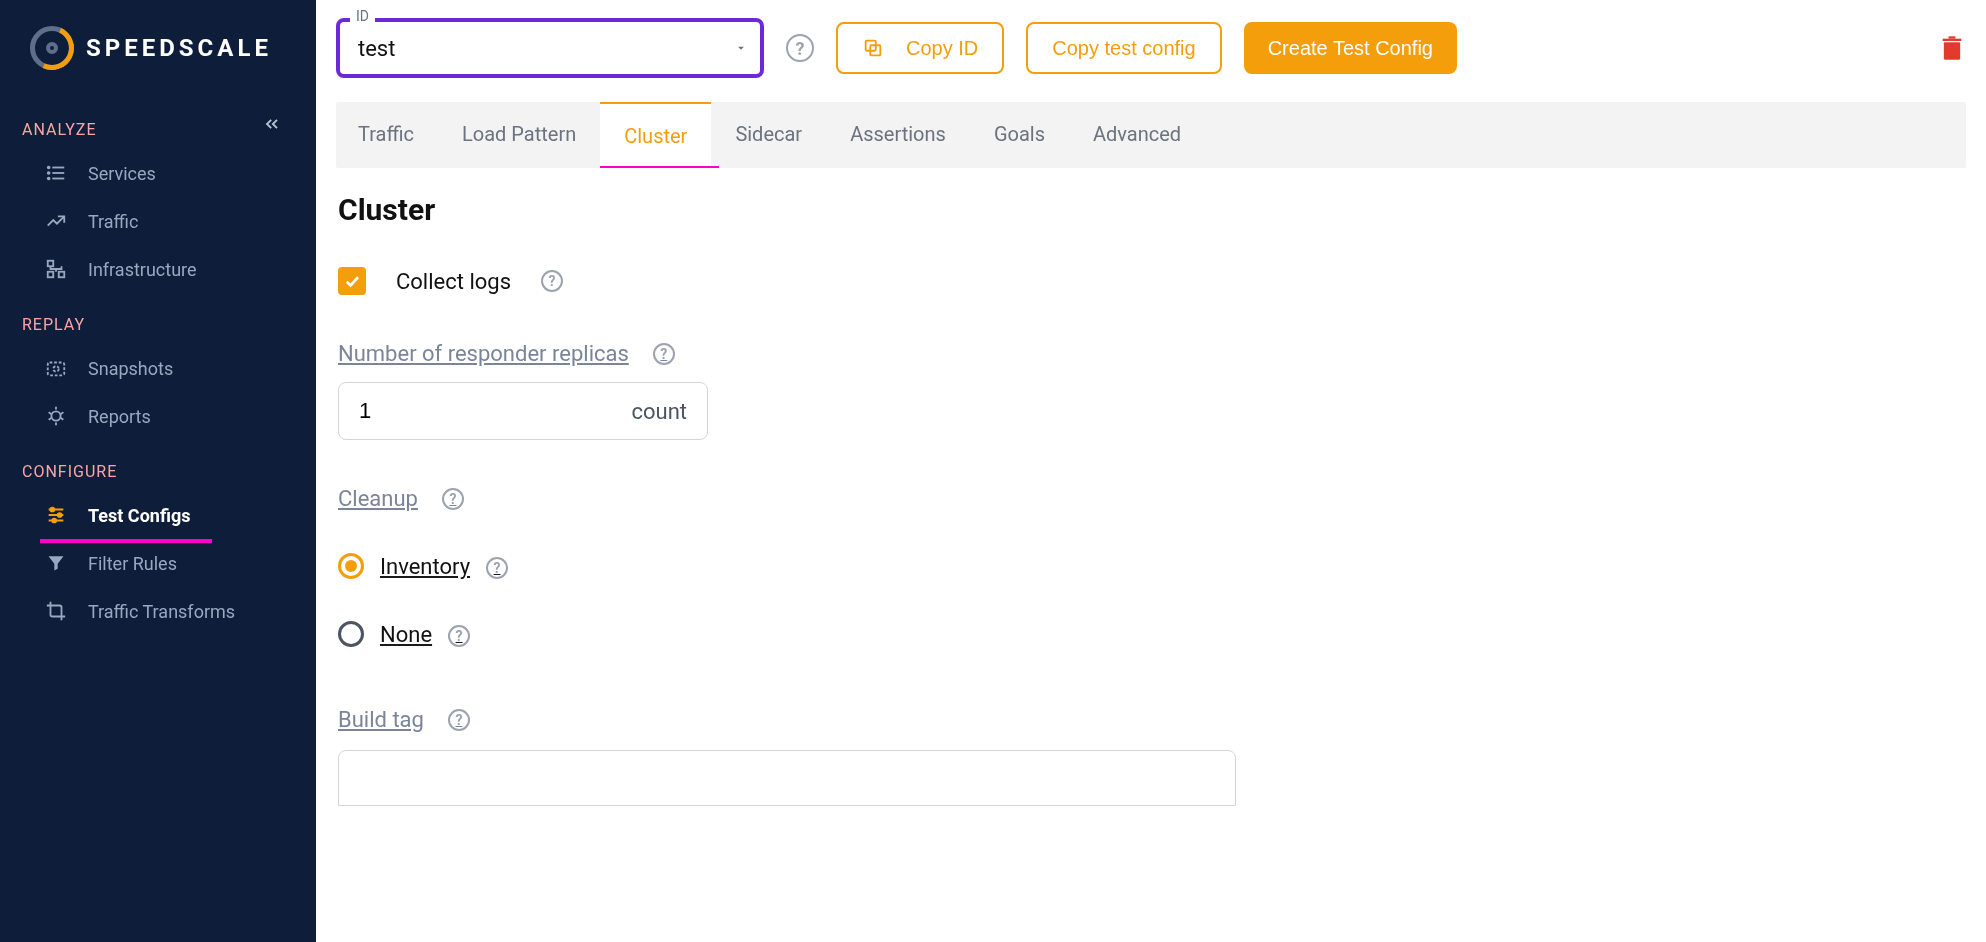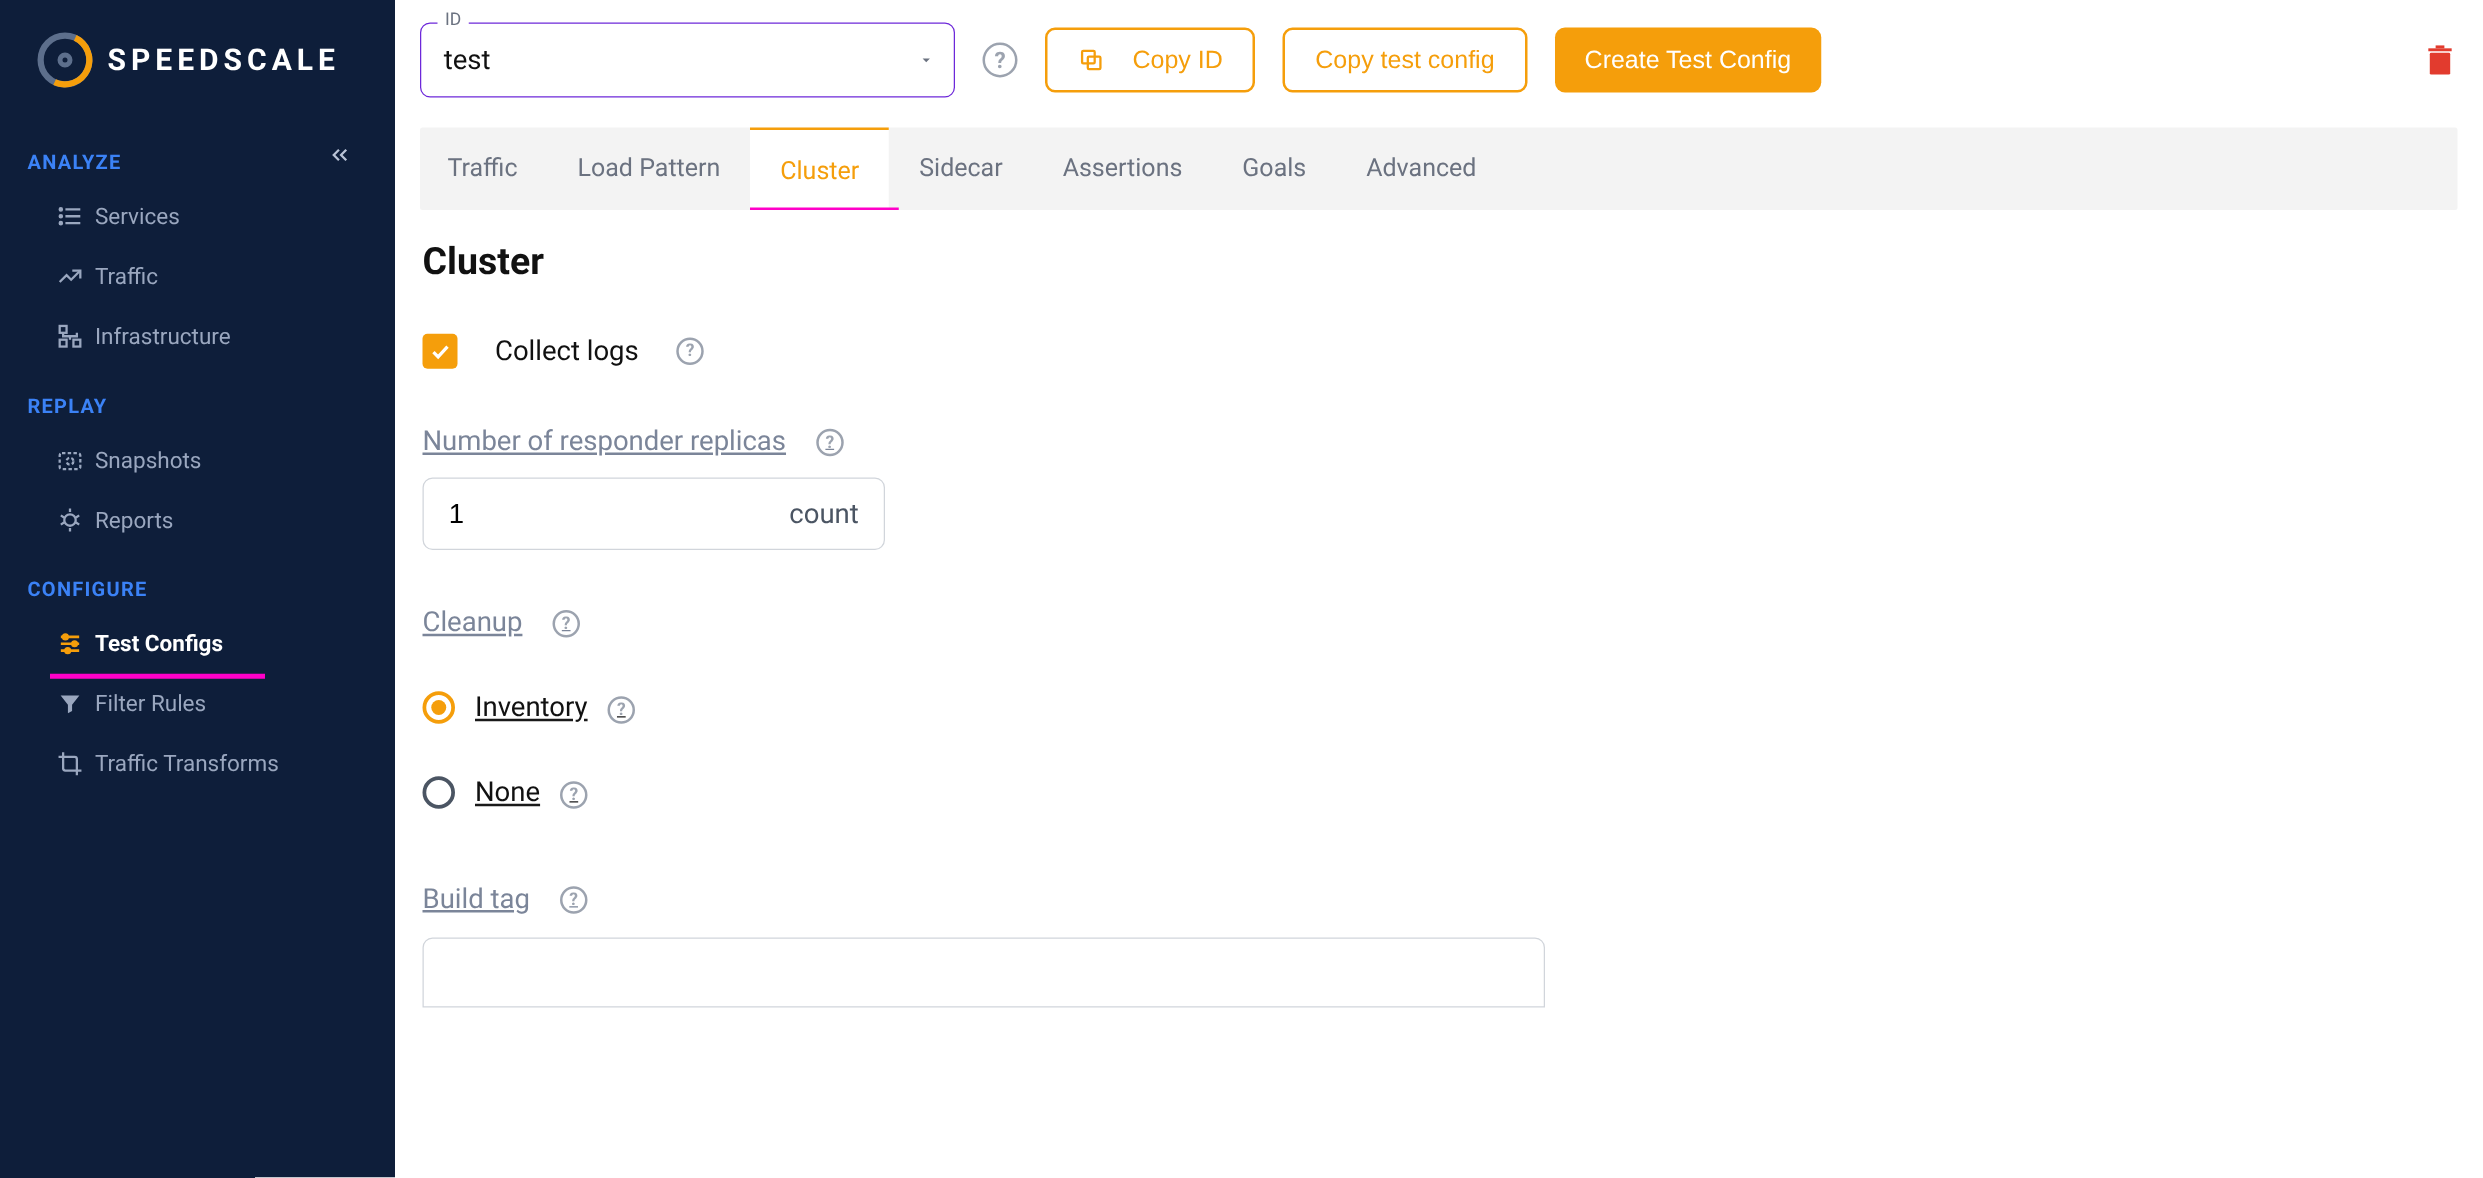--- a/index.html
+++ b/index.html
@@ -68,28 +68,28 @@
     top: 112px;
     width: 24px;
     height: 24px;
     display:flex; align-items:center; justify-content:center;
     color: #b9c3d6;
     cursor: pointer;
   }
   .nav-section-title {
     padding: 22px 10px 10px 22px;
     font-size: 16px;
-    font-weight: 700;
+    font-weight: 400;
     letter-spacing: 1px;
-    color: #3b82f6;
+    color: #fca5a5;
   }
   .nav-item {
     display: flex;
     align-items: center;
-    gap: 8px;
+    gap: 20px;
     padding: 12px 22px 12px 44px;
     color: #9aa7bf;
     cursor: pointer;
     font-size: 18px;
     position: relative;
   }
   .nav-item.active { color: #fff; font-weight: bold; }
   .nav-item .nav-icon {
     width: 24px;
     height: 24px;
@@ -131,21 +131,21 @@
     top: -10px;
     left: 14px;
     background: #fff;
     padding: 0 6px;
     font-size: 14px;
     color: #6b7280;
   }
   .id-select {
     width: 100%;
     height: 60px;
-    border: 1px solid #6d28d9;
+    border: 4px solid #6d28d9;
     border-radius: 8px;
     font-size: 22px;
     padding: 0 42px 0 18px;
     background: #fff;
     color: #111;
     cursor: pointer;
     display:flex; align-items:center;
   }
   .id-caret {
     position:absolute;

